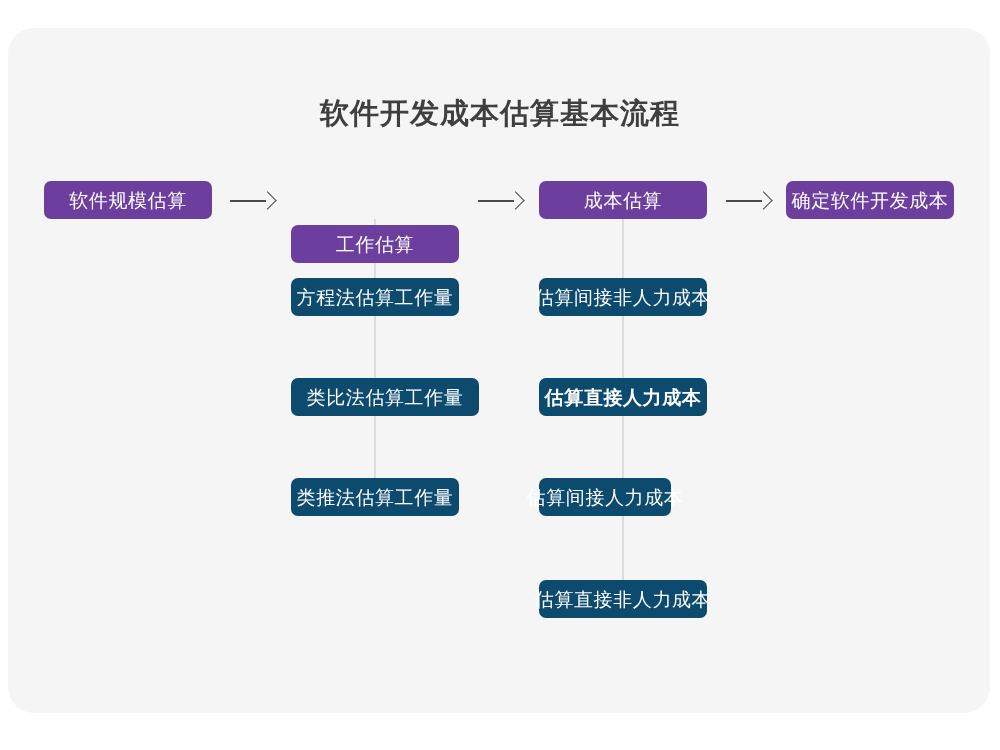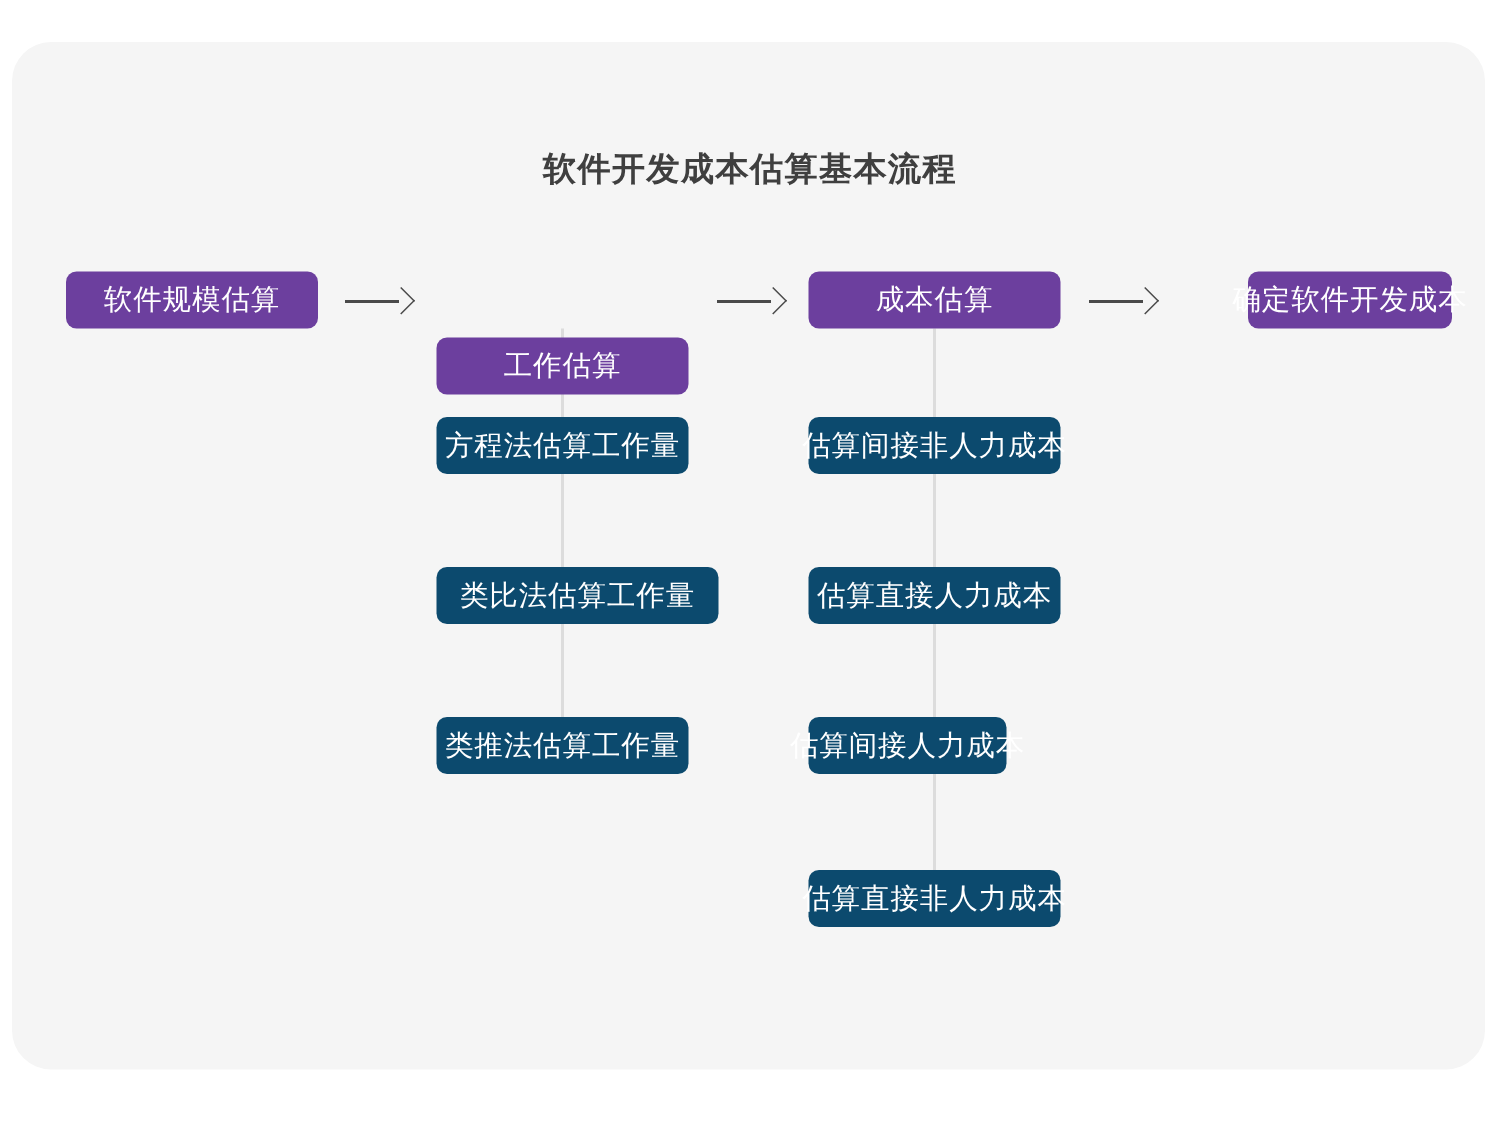--- a/index.html
+++ b/index.html
@@ -30,21 +30,21 @@
     border-radius: 26px;
   }
 
   
   #title {
     position: absolute;
     left: 0;
     top: 93px;
     width: 1000px;
     text-align: center;
-    font-size: 22px;
+    font-size: 29px;
     font-weight: 700;
     color: #3f3f3f;
     letter-spacing: 1px;
     line-height: 40px;
     white-space: nowrap;
   }
 
   
   .node {
     position: absolute;
@@ -128,29 +128,29 @@
     <span class="head"></span>
   </div>
 
   <div class="node primary" style="left:539px; top:181px; width:168px;">成本估算</div>
 
   <div class="arrow" style="left:726px;">
     <span class="shaft"></span>
     <span class="head"></span>
   </div>
 
-  <div class="node primary" style="left:832px; top:181px; width:136px;">确定软件开发成本</div>
+  <div class="node primary" style="left:786px; top:181px; width:168px;">确定软件开发成本</div>
 
   <div class="node secondary" style="left:291px; top:278px; width:168px;">方程法估算工作量</div>
 
   <div class="node secondary" style="left:291px; top:378px; width:188px;">类比法估算工作量</div>
 
   <div class="node secondary" style="left:539px; top:278px; width:168px;">估算间接非人力成本</div>
 
   <div class="node secondary" style="left:291px; top:478px; width:168px;">类推法估算工作量</div>
 
-  <div class="node secondary" style="left:539px; top:378px; width:168px;">估算直接人力成本</div>
+  <div class="node secondary" style="left:539px; top:378px; width:168px;font-weight:bold;">估算直接人力成本</div>
 
   <div class="node secondary" style="left:539px; top:478px; width:132px;">估算间接人力成本</div>
 
   <div class="node secondary" style="left:539px; top:580px; width:168px;">估算直接非人力成本</div>
 
 </div>
 
 </body></html>

